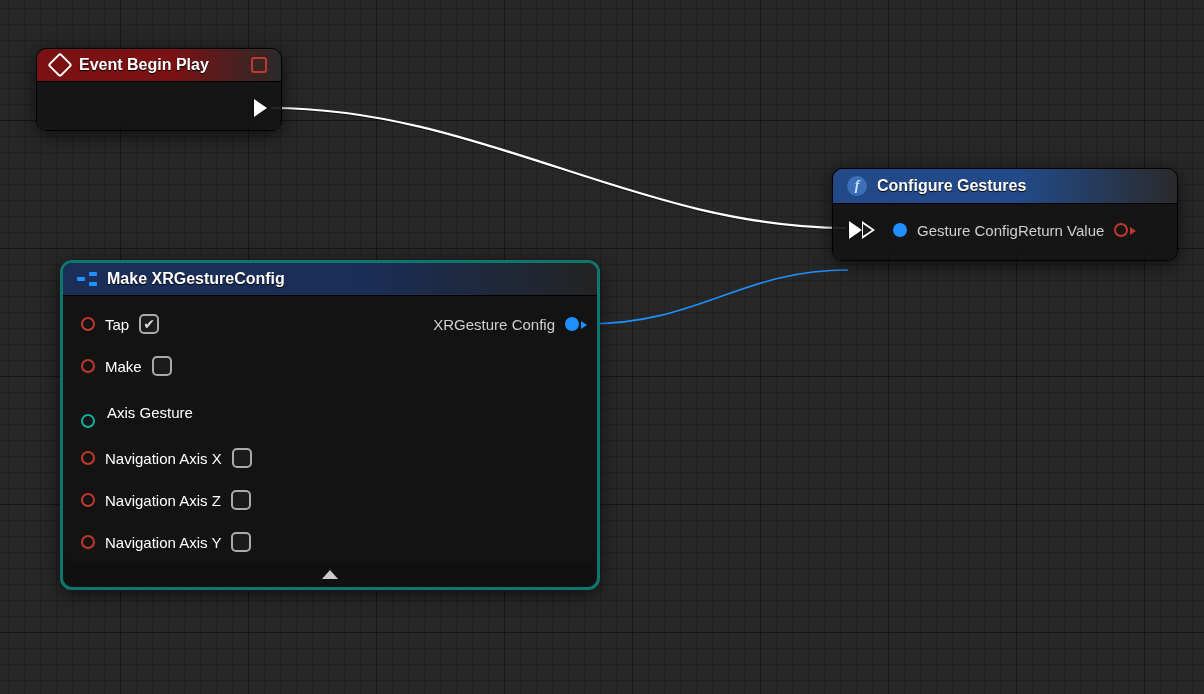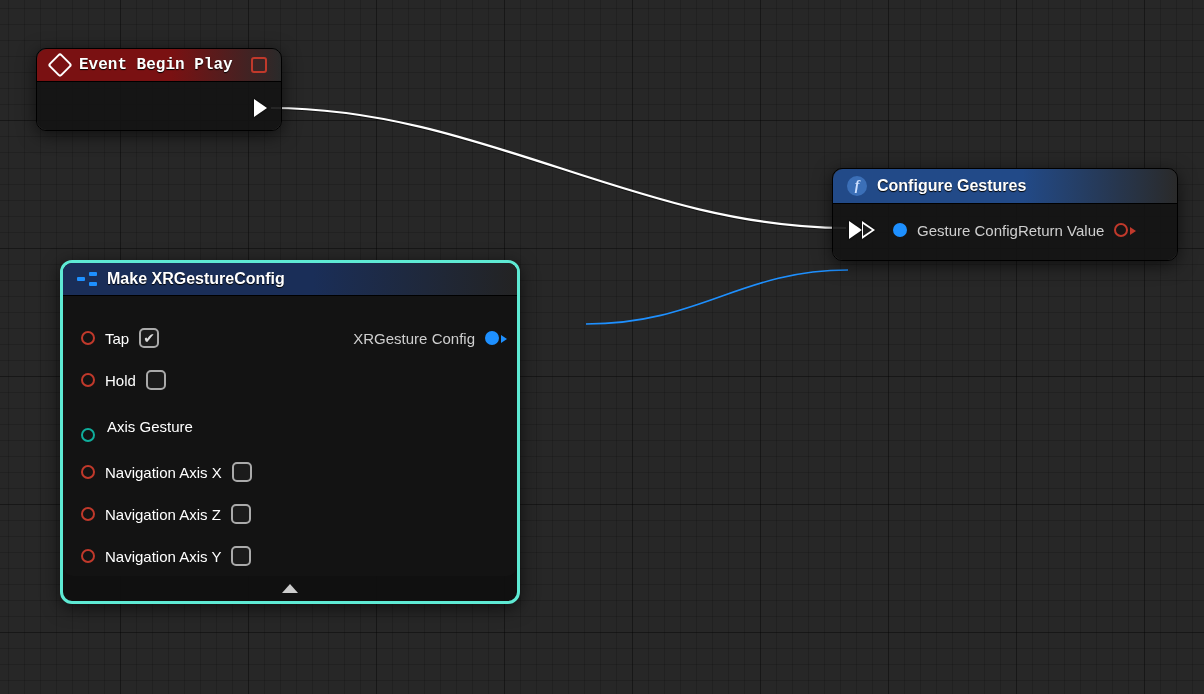--- a/index.html
+++ b/index.html
@@ -29,21 +29,21 @@
     align-items: center;
     gap: 10px;
     padding: 7px 14px;
     border-top-left-radius: 10px;
     border-top-right-radius: 10px;
   }
   .node-title { font-weight: 600; font-size: 16px; color: #fff; text-shadow: 0 1px 1px #000; }
   .node-body { padding: 10px 14px; background: rgba(20,20,20,0.92); border-bottom-left-radius:10px; border-bottom-right-radius:10px; }
 
   
-  #event-node { left: 36px; top: 48px; width: 246px; border:1px solid #000;font-family:Liberation Mono, monospace; }
+  #event-node { left: 36px; top: 48px; width: 246px; border:1px solid #000; }
   #event-node .node-header {
     background: linear-gradient(to right, #7a1112 0%, #7a1112 55%, #2a2a2a 100%);
     border-bottom: 1px solid #000;
   }
   #event-node .node-body { height: 48px; position: relative; }
   .event-diamond {
     width:18px; height:18px; transform: rotate(45deg);
     border: 2px solid #fff; border-radius: 3px;
     background: #7a1112;
     flex:0 0 auto;
@@ -64,40 +64,40 @@
     width:20px; height:20px; border-radius:50%;
     background: #3b6fb7;
     display:flex; align-items:center; justify-content:center;
     font-style: italic; font-family: Georgia, serif;
     color:#cfe1ff; font-size:14px; font-weight:bold;
     flex:0 0 auto;
   }
 
   
   #make-node {
-    left: 60px; top: 260px; width: 460px;
-    border: 3px solid #5eead4; border-radius: 12px;
+    left: 60px; top: 260px; width: 540px;
+    border: 3px solid #0f766e; border-radius: 12px;
     background: rgba(16,16,16,0.96);
   }
   #make-node .node-header {
     background: linear-gradient(to right, #1a2e58 0%, #1a2e58 55%, #232323 100%);
     border-bottom: 1px solid #000;
     border-top-left-radius:9px; border-top-right-radius:9px;
   }
   .struct-icon {
     width:20px; height:16px; position:relative; flex:0 0 auto;
   }
   .struct-icon::before, .struct-icon::after, .struct-icon span {
     content:""; position:absolute; background:#1e90ff; border-radius:1px;
   }
   .struct-icon::before { left:0; top:6px; width:8px; height:4px; }
   .struct-icon::after  { left:12px; top:1px; width:8px; height:4px; }
   .struct-icon span    { left:12px; top:11px; width:8px; height:4px; }
 
-  #make-node .node-body { padding: 30px 18px 8px 18px; display:flex; }
+  #make-node .node-body { padding: 16px 18px 8px 18px; display:flex; }
   .col { display:flex; flex-direction:column; gap:18px; }
   .col.left { flex:1 1 auto; }
   .col.right { align-items:center; }
 
   .pin-row { display:flex; align-items:center; gap:10px; min-height:24px; }
   .pin-row.right { justify-content:flex-end; }
   .pin-label { color:#cfcfcf; }
   .pin-label.w { color:#fff; }
 
   
@@ -228,21 +228,21 @@
   </div>
   <div class="node-body">
     <div class="col left">
       <div class="pin-row">
         <span class="data-pin red"></span>
         <span class="pin-label w">Tap</span>
         <span class="chk checked"></span>
       </div>
       <div class="pin-row">
         <span class="data-pin red"></span>
-        <span class="pin-label w">Hold</span>
+        <span class="pin-label w">Make</span>
         <span class="chk"></span>
       </div>
       <div class="axis-block">
         <span class="data-pin teal" style="margin-top:18px;"></span>
         <div class="axis-inner">
           <span class="pin-label w">Axis Gesture</span>
         </div>
       </div>
       <div class="pin-row">
         <span class="data-pin red"></span>

